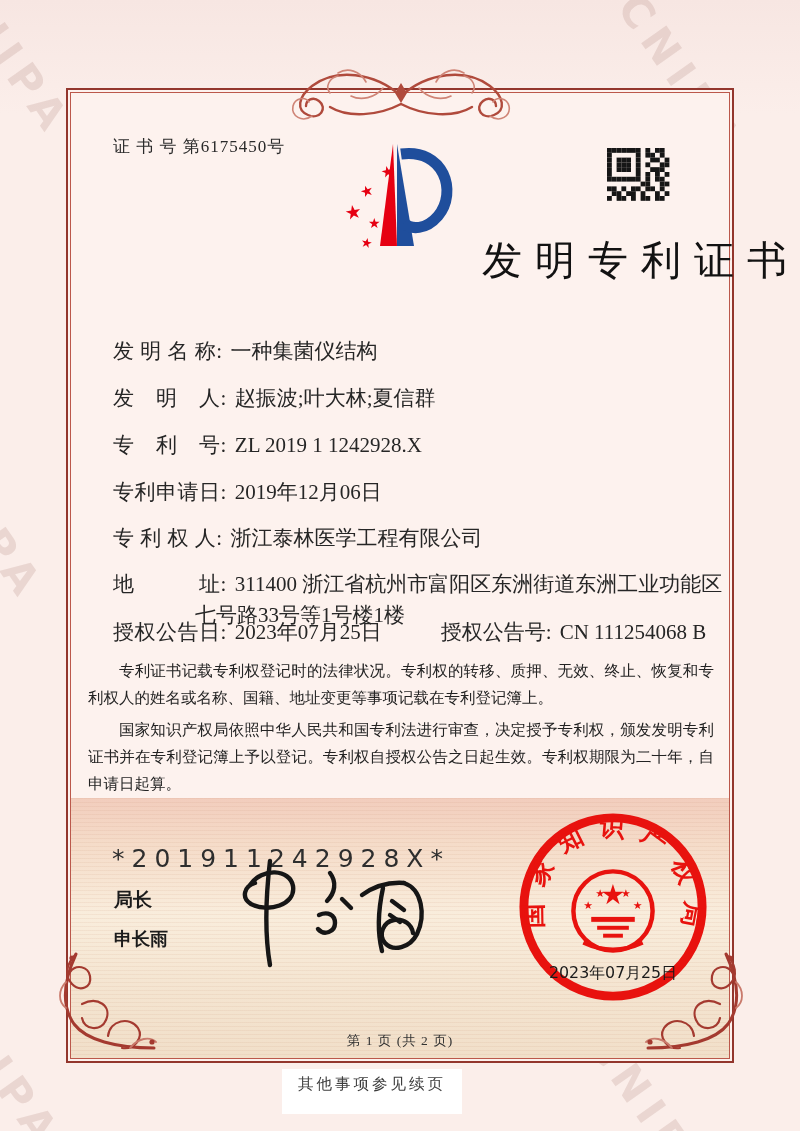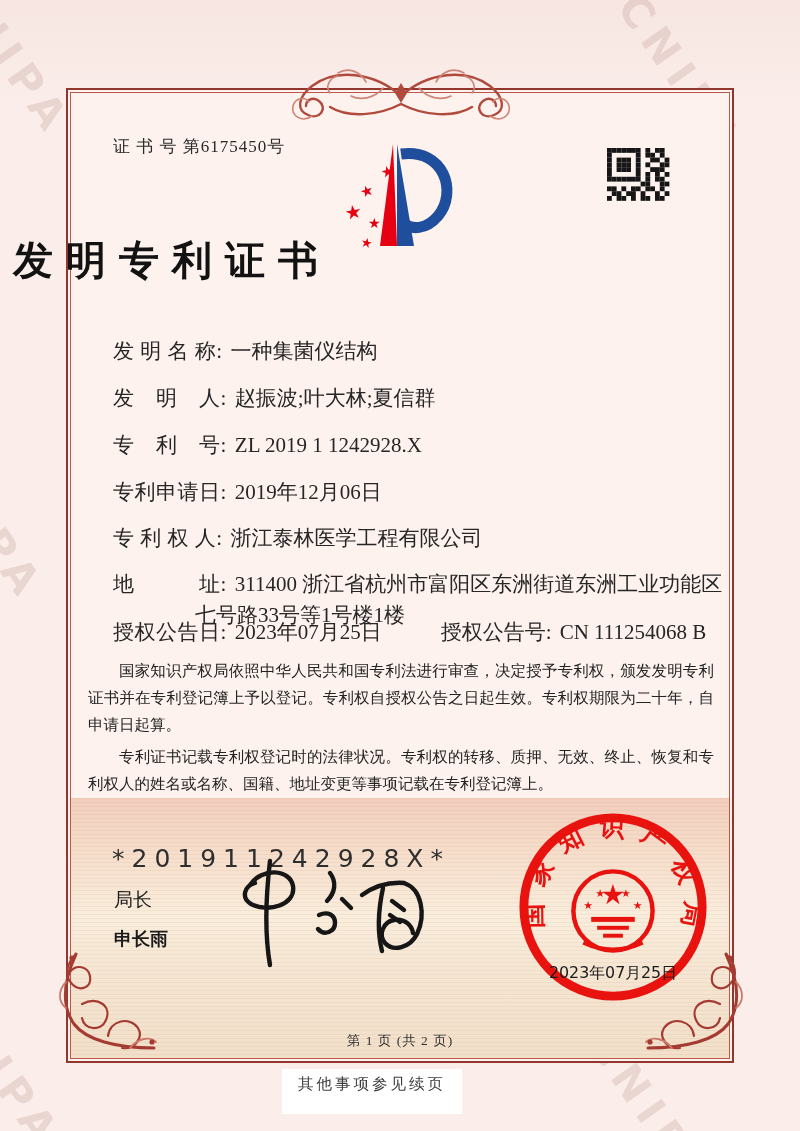--- a/index.html
+++ b/index.html
@@ -20,37 +20,37 @@
   }
   .frame::before{content:""; position:absolute; inset:2px; border:1px solid #bb584b;}
   .band{
     position:absolute; left:71px; top:798px; width:658px; height:260px; z-index:3;
     background:
       repeating-linear-gradient(180deg, rgba(193,134,102,0.10) 0 1px, rgba(255,255,255,0) 1px 4px),
       linear-gradient(180deg,#f2cdbd 0%, #f5dcc9 18%, #f9eddc 45%, #f4e4d0 75%, #f1dfc9 100%);
   }
   .content{position:absolute; inset:0; z-index:4;padding-left:48px;}
   .cert-no{left:113px; top:135px; font-size:17px; letter-spacing:1px; color:#2a2a2a;}
-  .title{left:0; right:0; top:233px; text-align:left; font-size:40px; font-weight:700;
+  .title{left:0; right:0; top:233px; text-align:right; font-size:40px; font-weight:400;
          letter-spacing:13px; text-indent:13px; color:#121212;}
   .row{position:absolute; left:113px; font-size:21px; color:#262626; white-space:nowrap;}
   .row .lbl{display:inline-block; min-width:98px; letter-spacing:0.5px;}
   .row .val{margin-left:8px;}
   .row .val.w{display:inline-block; min-width:198px;}
   .row .lbl2{margin-left:8px;}
   .addr2{margin-left:82px; margin-top:3px;}
   .r0{top:337px}.r1{top:384px}.r2{top:431px}.r3{top:478px}.r4{top:524px}
   .r5{top:570px; white-space:normal;}.r6{top:618px}
   .paras{position:absolute; left:88px; width:626px; top:657px; font-size:15.5px;
          line-height:27px; text-align:justify; color:#232323;}
   .paras p{margin:0 0 5px; text-indent:2em;}
   .barcode{left:112px; top:844px; font-family:"DejaVu Sans",sans-serif; font-size:25px;
            letter-spacing:7px; color:#2e2e2e; font-weight:400;}
   .sig-role{left:114px; top:887px; font-family:"DejaVu Sans",sans-serif; font-size:19px;
-            font-weight:400; color:#1c1c1c;text-align:center;}
+            font-weight:700; color:#1c1c1c;text-align:center;}
   .sig-name{left:114px; top:927px; font-family:"DejaVu Sans",sans-serif; font-size:18px;
             font-weight:700; color:#1c1c1c;}
   .autograph{left:224px; top:853px;}
   .seal{left:514px; top:808px;}
   .page-indicator{left:66px; width:668px; top:1032px; text-align:center; font-size:13.5px;
                   color:#333; letter-spacing:1px;}
   .note{left:282px; top:1069px; background:#ffffff; padding:5px 16px 19px; font-size:15.5px;
         letter-spacing:3px; color:#3c3c3c; z-index:5;}
   svg{display:block;}
 </style>
@@ -235,22 +235,22 @@
     </div>
     <div class="row r5">
       <div><span class="lbl">地　　　址:</span><span class="val">311400 浙江省杭州市富阳区东洲街道东洲工业功能区</span></div>
       <div class="addr2">七号路33号等1号楼1楼</div>
     </div>
     <div class="row r6">
       <span class="lbl">授权公告日:</span><span class="val w">2023年07月25日</span><span class="lbl2">授权公告号:</span><span class="val">CN 111254068 B</span>
     </div>
 
     <div class="paras">
+      <p>专利证书记载专利权登记时的法律状况。专利权的转移、质押、无效、终止、恢复和专利权人的姓名或名称、国籍、地址变更等事项记载在专利登记簿上。</p>
       <p>国家知识产权局依照中华人民共和国专利法进行审查，决定授予专利权，颁发发明专利证书并在专利登记簿上予以登记。专利权自授权公告之日起生效。专利权期限为二十年，自申请日起算。</p>
-      <p>专利证书记载专利权登记时的法律状况。专利权的转移、质押、无效、终止、恢复和专利权人的姓名或名称、国籍、地址变更等事项记载在专利登记簿上。</p>
     </div>
 
     <div class="abs barcode">*201911242928X*</div>
 
     <div class="abs sig-role">局长</div>
     <div class="abs sig-name">申长雨</div>
 
     <svg class="abs autograph" width="210" height="118" viewBox="0 0 210 118">
       <g fill="none" stroke="#161616" stroke-width="4.4" stroke-linecap="round">
         <path d="M46,8 C42,42 40,78 46,112"></path>

